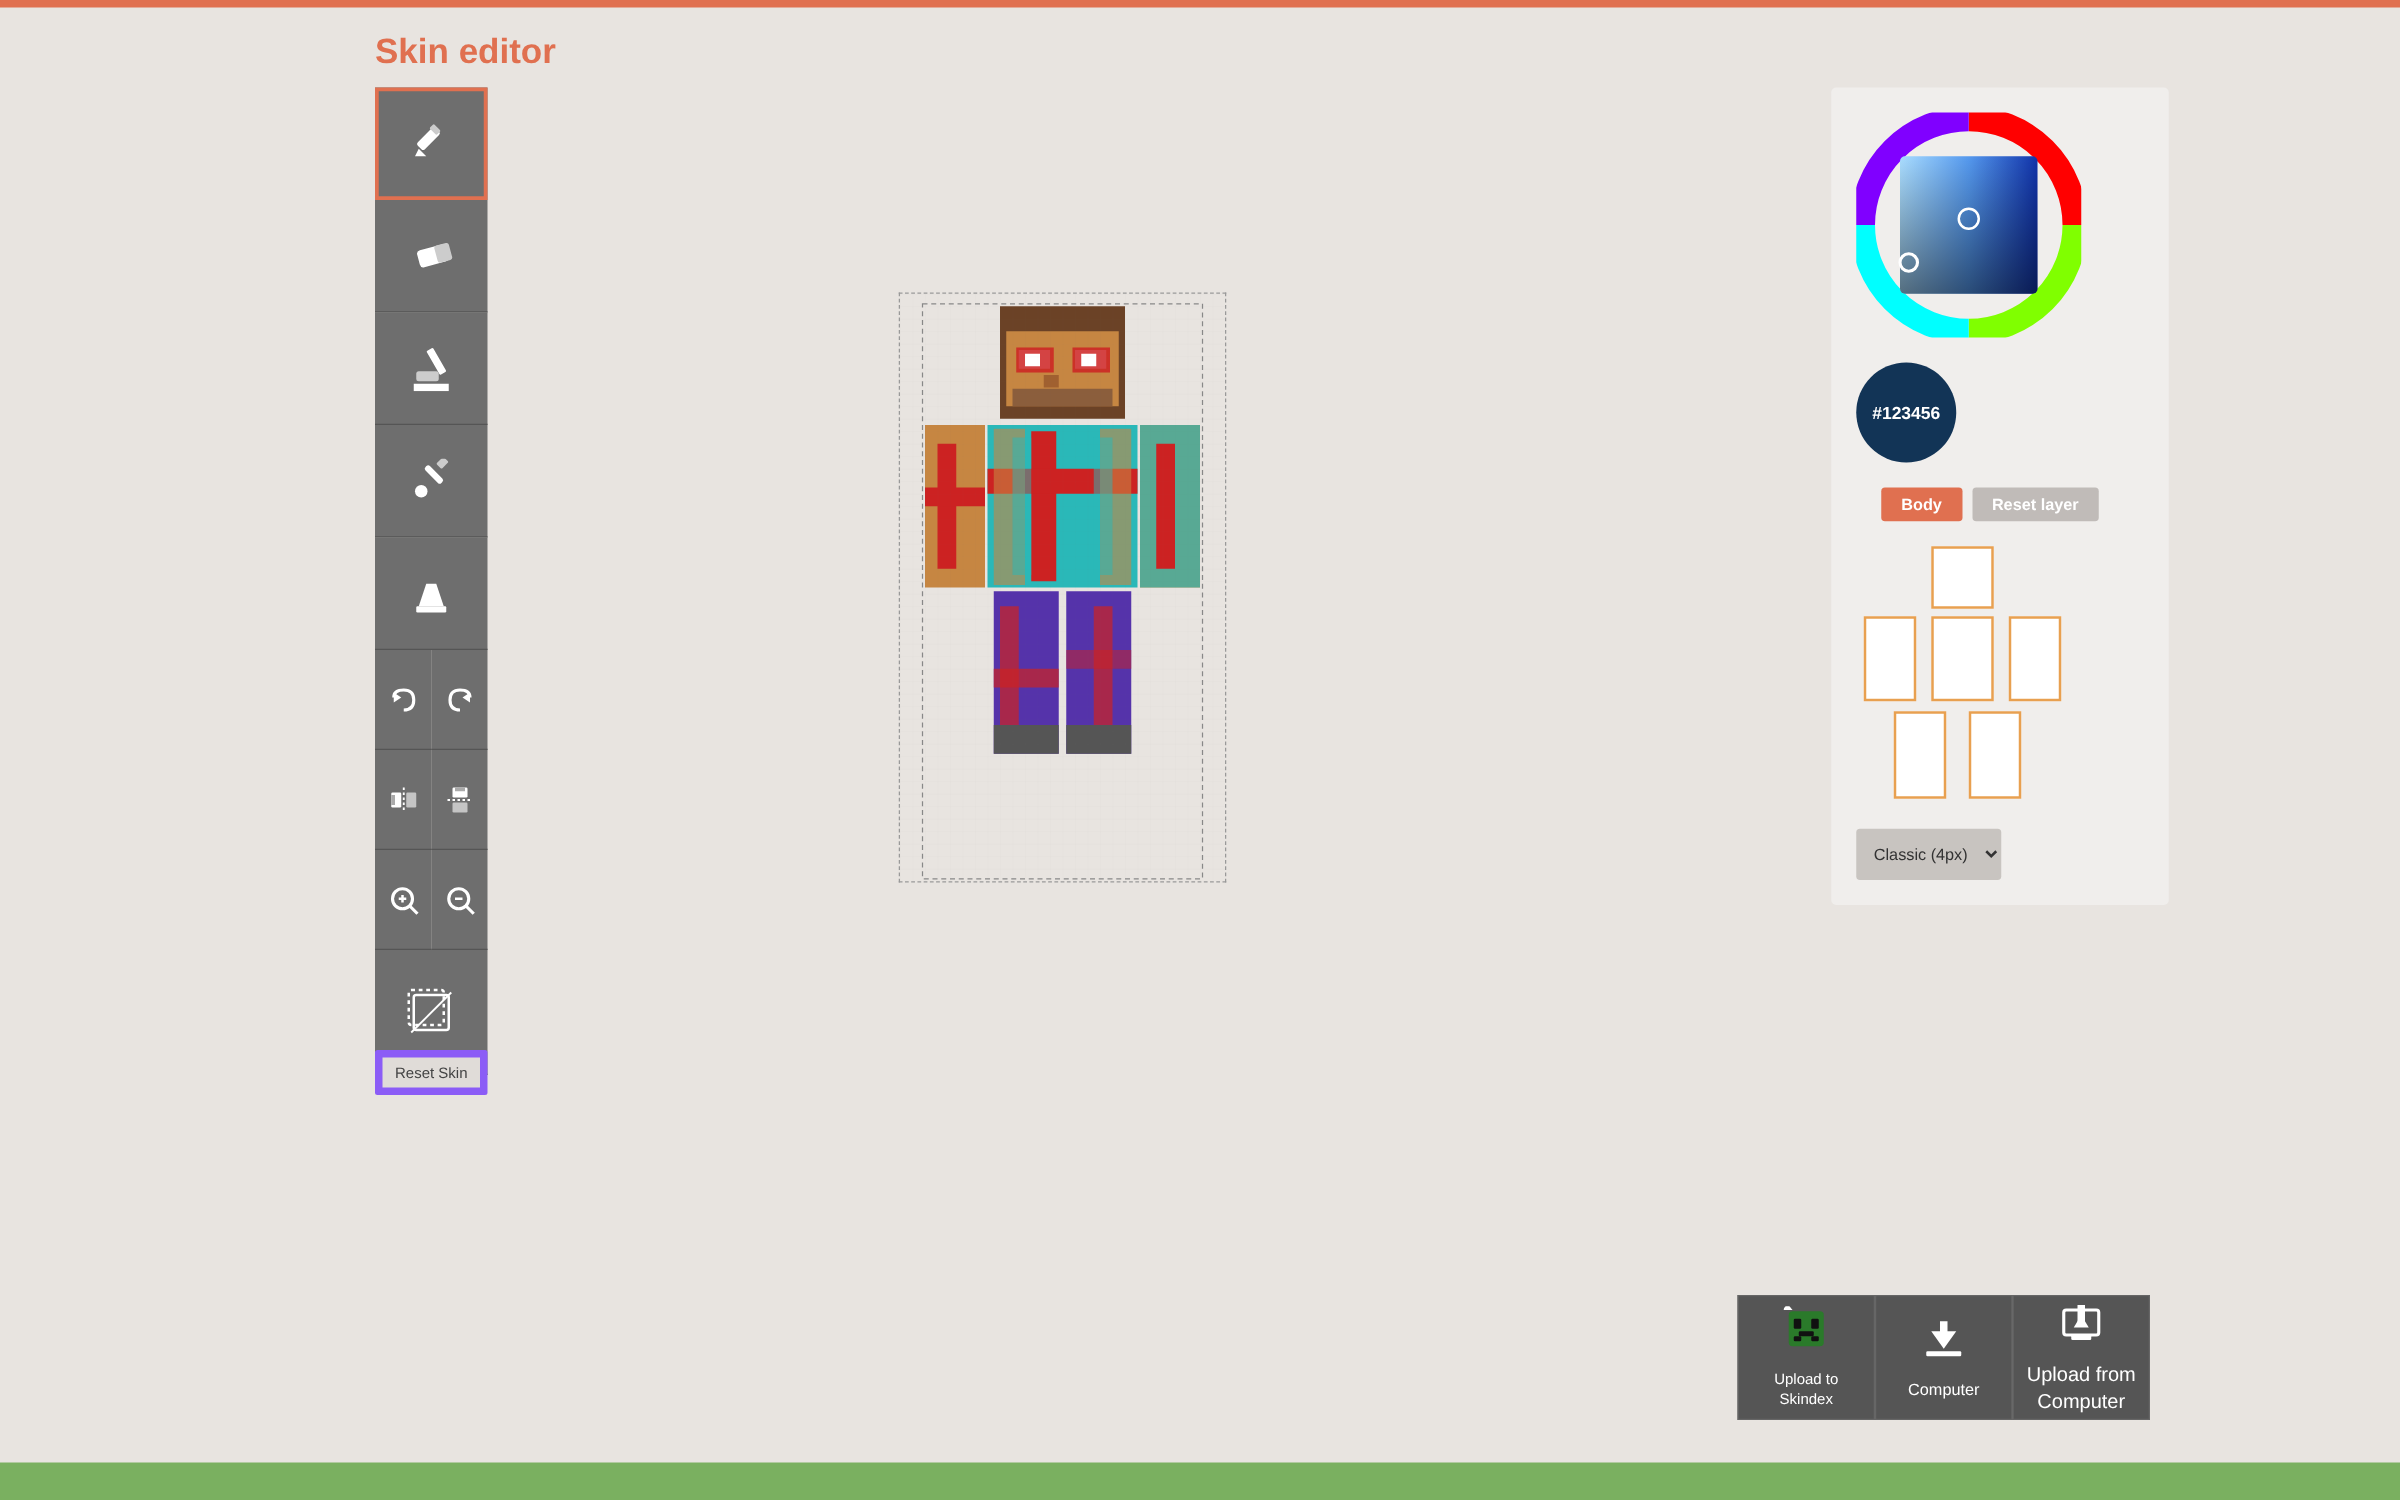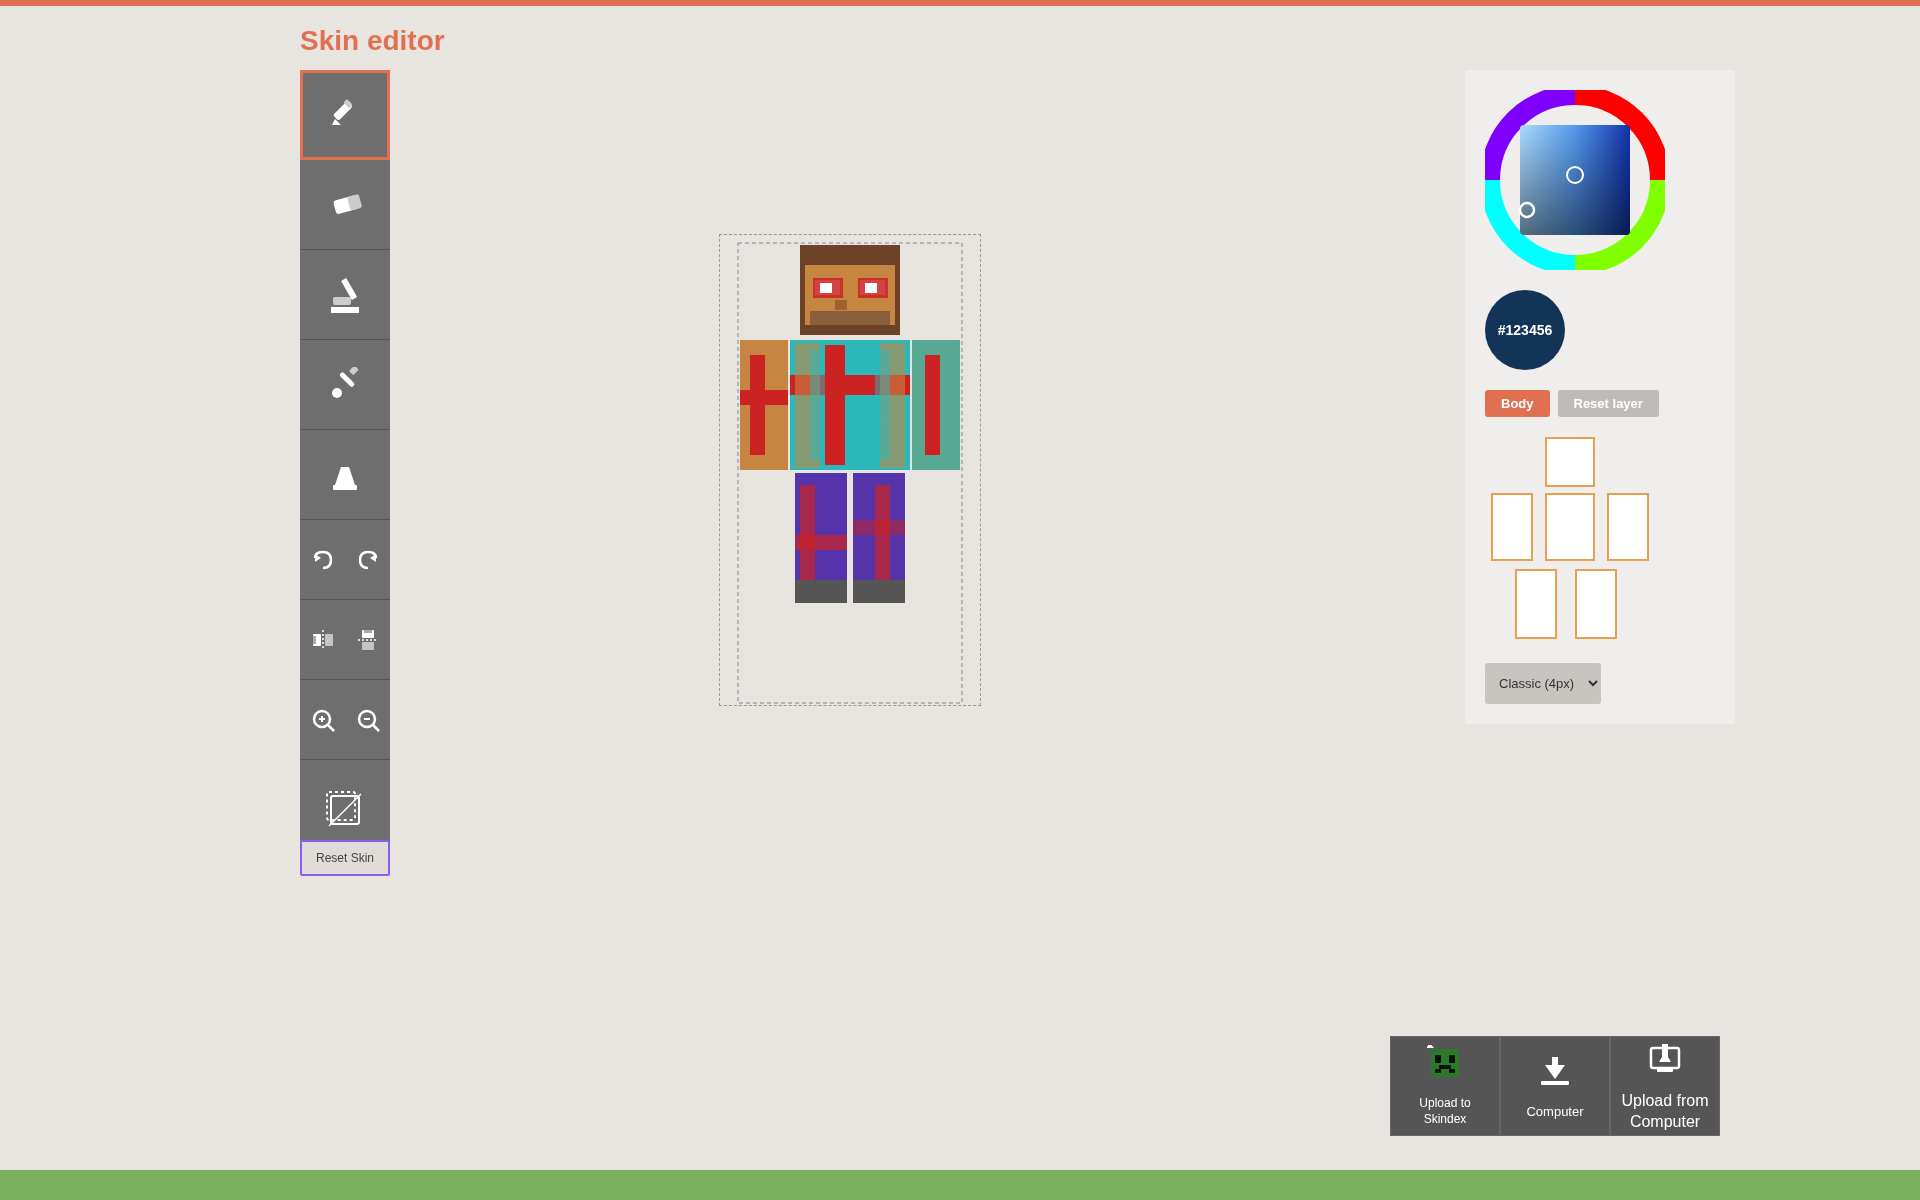--- a/index.html
+++ b/index.html
@@ -82,21 +82,21 @@
     }
 
     
     .reset-btn {
       position: absolute;
       top: 840px;
       left: 300px;
       width: 90px;
       height: 36px;
       background: #e0dcd8;
-      border: 2px solid #8b5cf6;
+      border: 6px solid #8b5cf6;
       border-radius: 2px;
       font-size: 12px;
       color: #444;
       cursor: pointer;
     }
 
     
     .canvas-area {
       position: absolute;
       top: 70px;
@@ -160,20 +160,21 @@
       border: none;
       border-radius: 3px;
       font-size: 13px;
       cursor: pointer;
       font-weight: 600;
     }
 
     .layer-btn.active {
       background: #e07050;
       color: white;
+      margin-left: 20px;
     }
 
     .layer-btn.inactive {
       background: #c0bbb8;
       color: white;
     }
 
     
     .scale-select {
       background: #c8c4c0;

